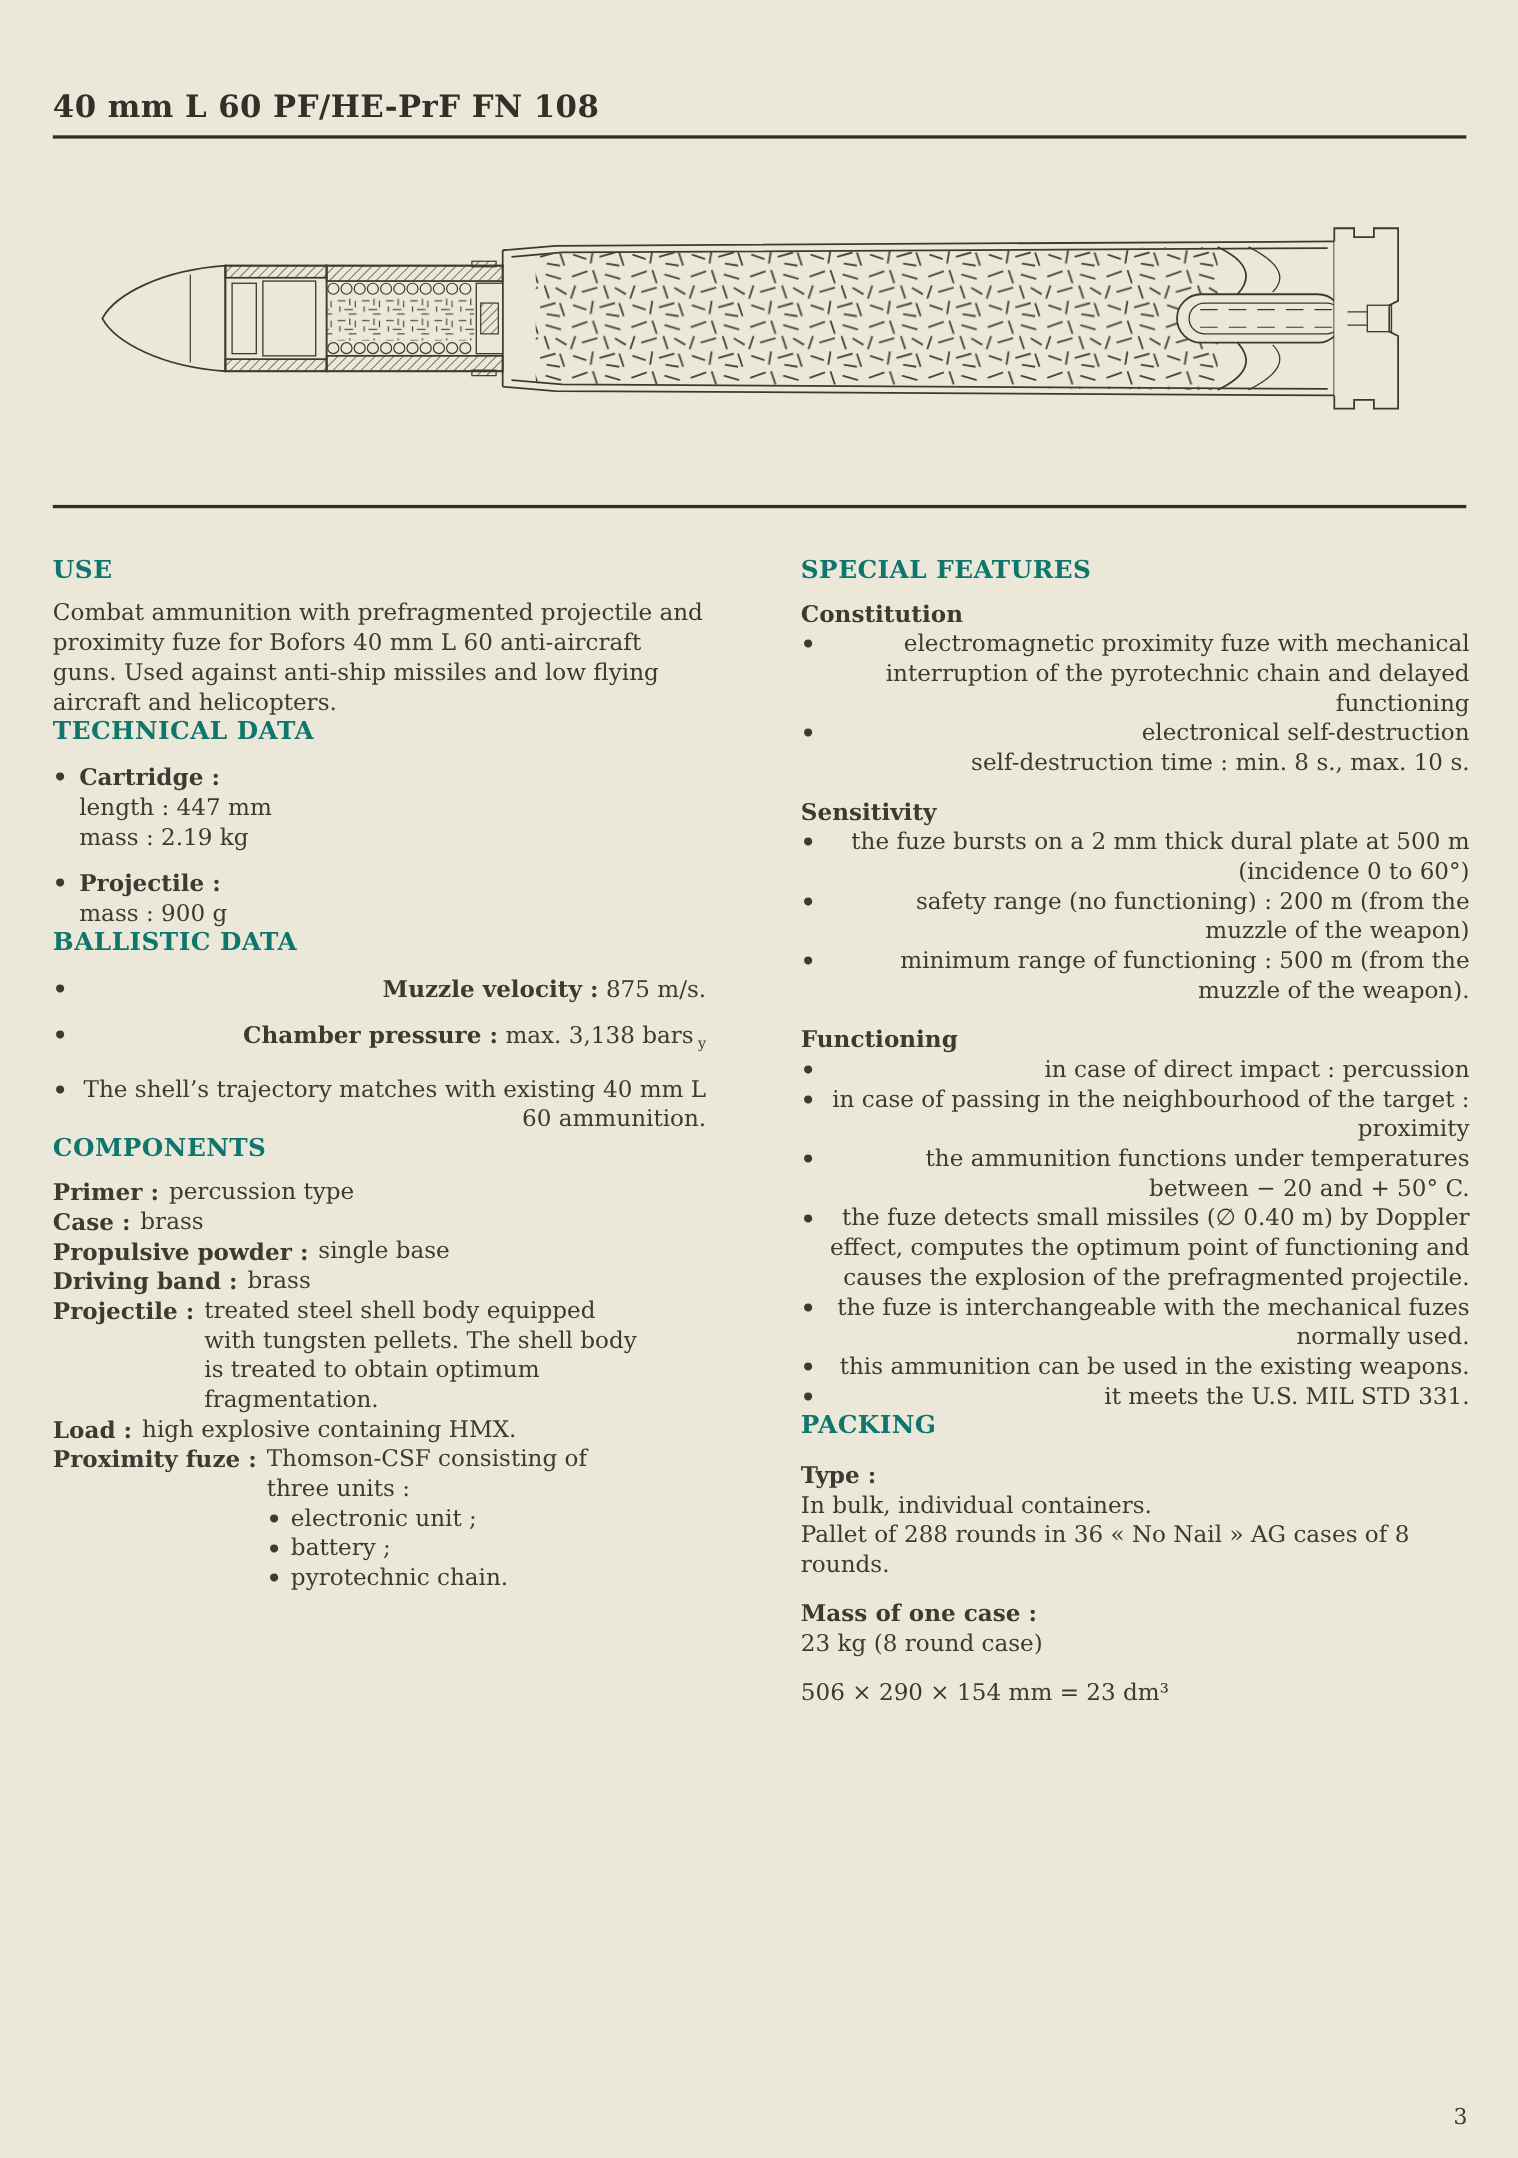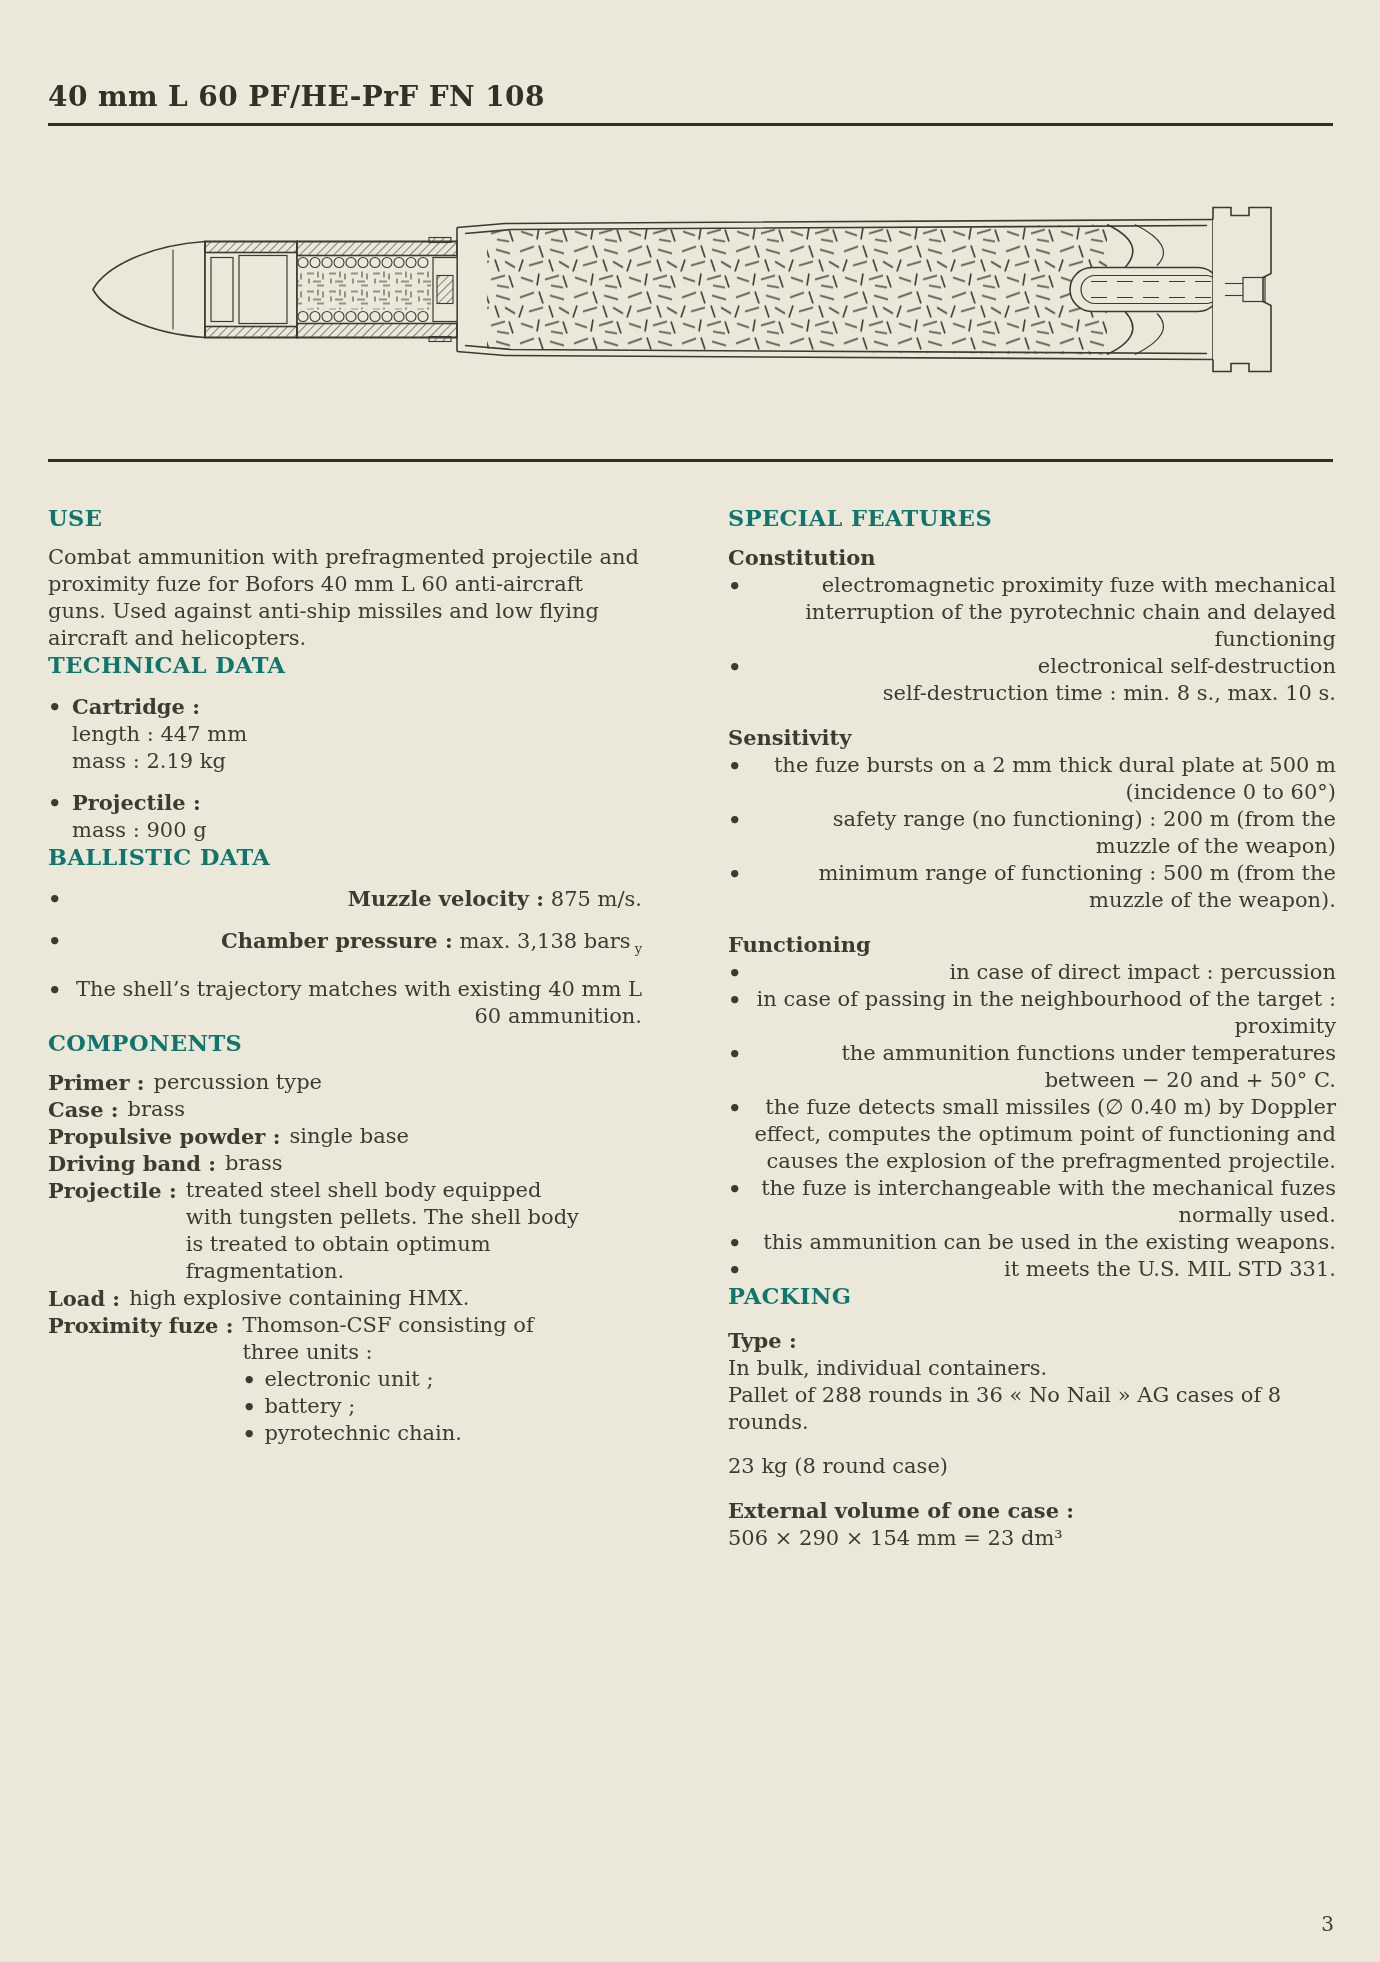--- a/index.html
+++ b/index.html
@@ -339,25 +339,25 @@
 
     <h2 class="sec mt50">PACKING</h2>
 
     <div class="pgrp">
       <p class="sub-h">Type :</p>
       <p class="pl">In bulk, individual containers.</p>
       <p class="pl">Pallet of 288 rounds in 36 « No Nail » AG cases of 8 rounds.</p>
     </div>
 
     <div class="pgrp">
+      <p class="sub-h">Mass of one case :</p>
       <p class="pl">23 kg (8 round case)</p>
     </div>
 
     <div class="pgrp">
-      <p class="sub-h">External volume of one case :</p>
       <p class="pl">506 × 290 × 154 mm = 23 dm³</p>
     </div>
 
   </div>
 
   <div class="pageno">3</div>
 
 </div>
 
 </body></html>

